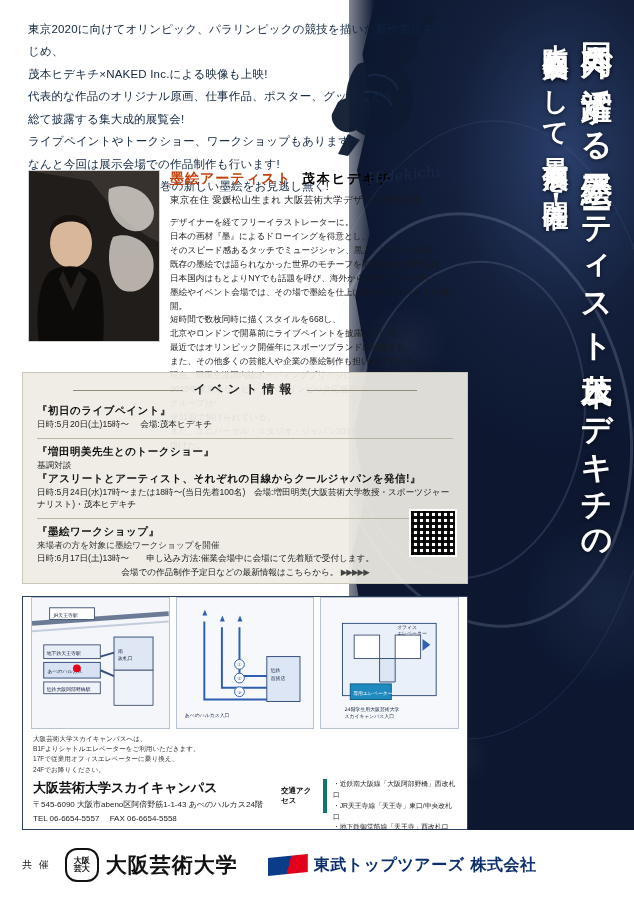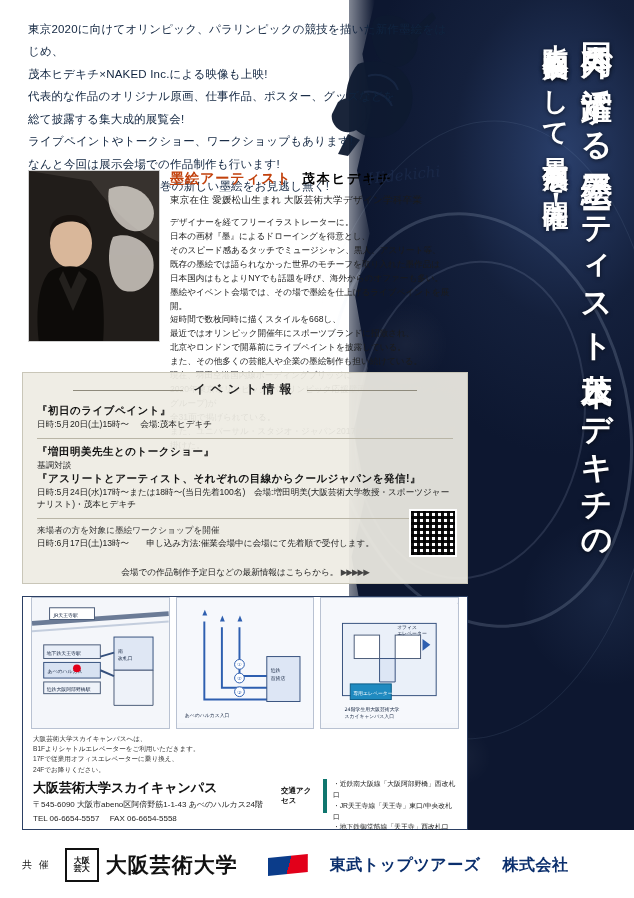--- a/index.html
+++ b/index.html
@@ -290,27 +290,27 @@
     align-items: center;
     padding-left: 22px;
     gap: 14px;
     z-index: 7;
   }
   .kyosai { font-size: 10px; color: #222; letter-spacing: 2px; }
   .logo-oua { display: flex; align-items: center; gap: 7px; }
   .oua-mark {
     width: 34px; height: 34px;
     border: 2px solid #111;
-    border-radius: 0;
+    border-radius: 12px;
     display: flex; align-items: center; justify-content: center;
     font-size: 8px; font-weight: bold; color: #111; line-height: 1.05;
     text-align: center;
   }
   .oua-text { font-size: 21px; font-weight: bold; color: #111; letter-spacing: 1px; }
-  .logo-tobu { display: flex; align-items: center; gap: 22px; margin-left: 16px; }
+  .logo-tobu { display: flex; align-items: center; gap: 6px; margin-left: 16px; }
   .tobu-mark {
     width: 40px; height: 22px;
     background: linear-gradient(105deg, #0b3c8a 0 52%, #e2001a 52% 100%);
     clip-path: polygon(0 18%, 100% 0, 100% 82%, 0 100%);
   }
   .tobu-text { font-size: 16px; font-weight: bold; color: #0b2f6d; letter-spacing: 0.5px; }
 
   .footer-line {
     position: absolute;
     left: 0; bottom: 66px; width: 634px; height: 2px;
@@ -385,22 +385,22 @@
       </div>
       <div class="artist-sub">東京在住 愛媛松山生まれ 大阪芸術大学デザイン学科卒業</div>
       <div class="artist-bio">
         <div>デザイナーを経てフリーイラストレーターに。</div>
         <div>日本の画材『墨』によるドローイングを得意とし、</div>
         <div>そのスピード感あるタッチでミュージシャン、黒人、アスリート等、</div>
         <div>既存の墨絵では語られなかった世界のモチーフを取り入れた墨作品は</div>
         <div>日本国内はもとよりNYでも話題を呼び、海外からのオファーも多い。</div>
         <div>墨絵やイベント会場では、その場で墨絵を仕上げるライブペイントを展開。</div>
         <div>短時間で数枚同時に描くスタイルを668し、</div>
+        <div>北京やロンドンで開幕前にライブペイントを披露している。</div>
         <div>最近ではオリンピック開催年にスポーツブランドに招致され、</div>
-        <div>北京やロンドンで開幕前にライブペイントを披露している。</div>
         <div>また、その他多くの芸能人や企業の墨絵制作も担い続けている。</div>
         <div>現在、羽田空港国内線ボーディングブリッジに</div>
         <div>2020年東京オリンピック/パラリンピック応援壁画(みずほフィナンシャルグループ)が</div>
         <div>全31面で掲げられている。</div>
         <div>また、ユニバーサル・スタジオ・ジャパン2017のヴィジュアル(USJ)も手掛けた。</div>
       </div>
     </div>
   </div>
 
   <div class="event-panel">
@@ -417,20 +417,21 @@
 
       <div class="ev">
         <div class="ev-hd">『増田明美先生とのトークショー』</div>
         <div class="ev-sub">基調対談</div>
         <div class="ev-hd">『アスリートとアーティスト、それぞれの目線からクールジャパンを発信!』</div>
         <div class="ev-date">日時:5月24日(水)17時〜または18時〜(当日先着100名)　会場:増田明美(大阪芸術大学教授・スポーツジャーナリスト)・茂本ヒデキチ</div>
       </div>
       <div class="ev-rule"></div>
 
       <div class="ev">
+        <div class="ev-hd">『墨絵ワークショップ』</div>
         <div class="ev-sub">来場者の方を対象に墨絵ワークショップを開催</div>
         <div class="ev-date">日時:6月17日(土)13時〜　　申し込み方法:催業会場中に会場にて先着順で受付します。</div>
       </div>
     </div>
     <div class="qr"></div>
     <div class="event-foot">
       <span>会場での作品制作予定日などの最新情報はこちらから。</span>
       <span class="arrows">▶▶▶▶▶</span>
     </div>
   </div>

